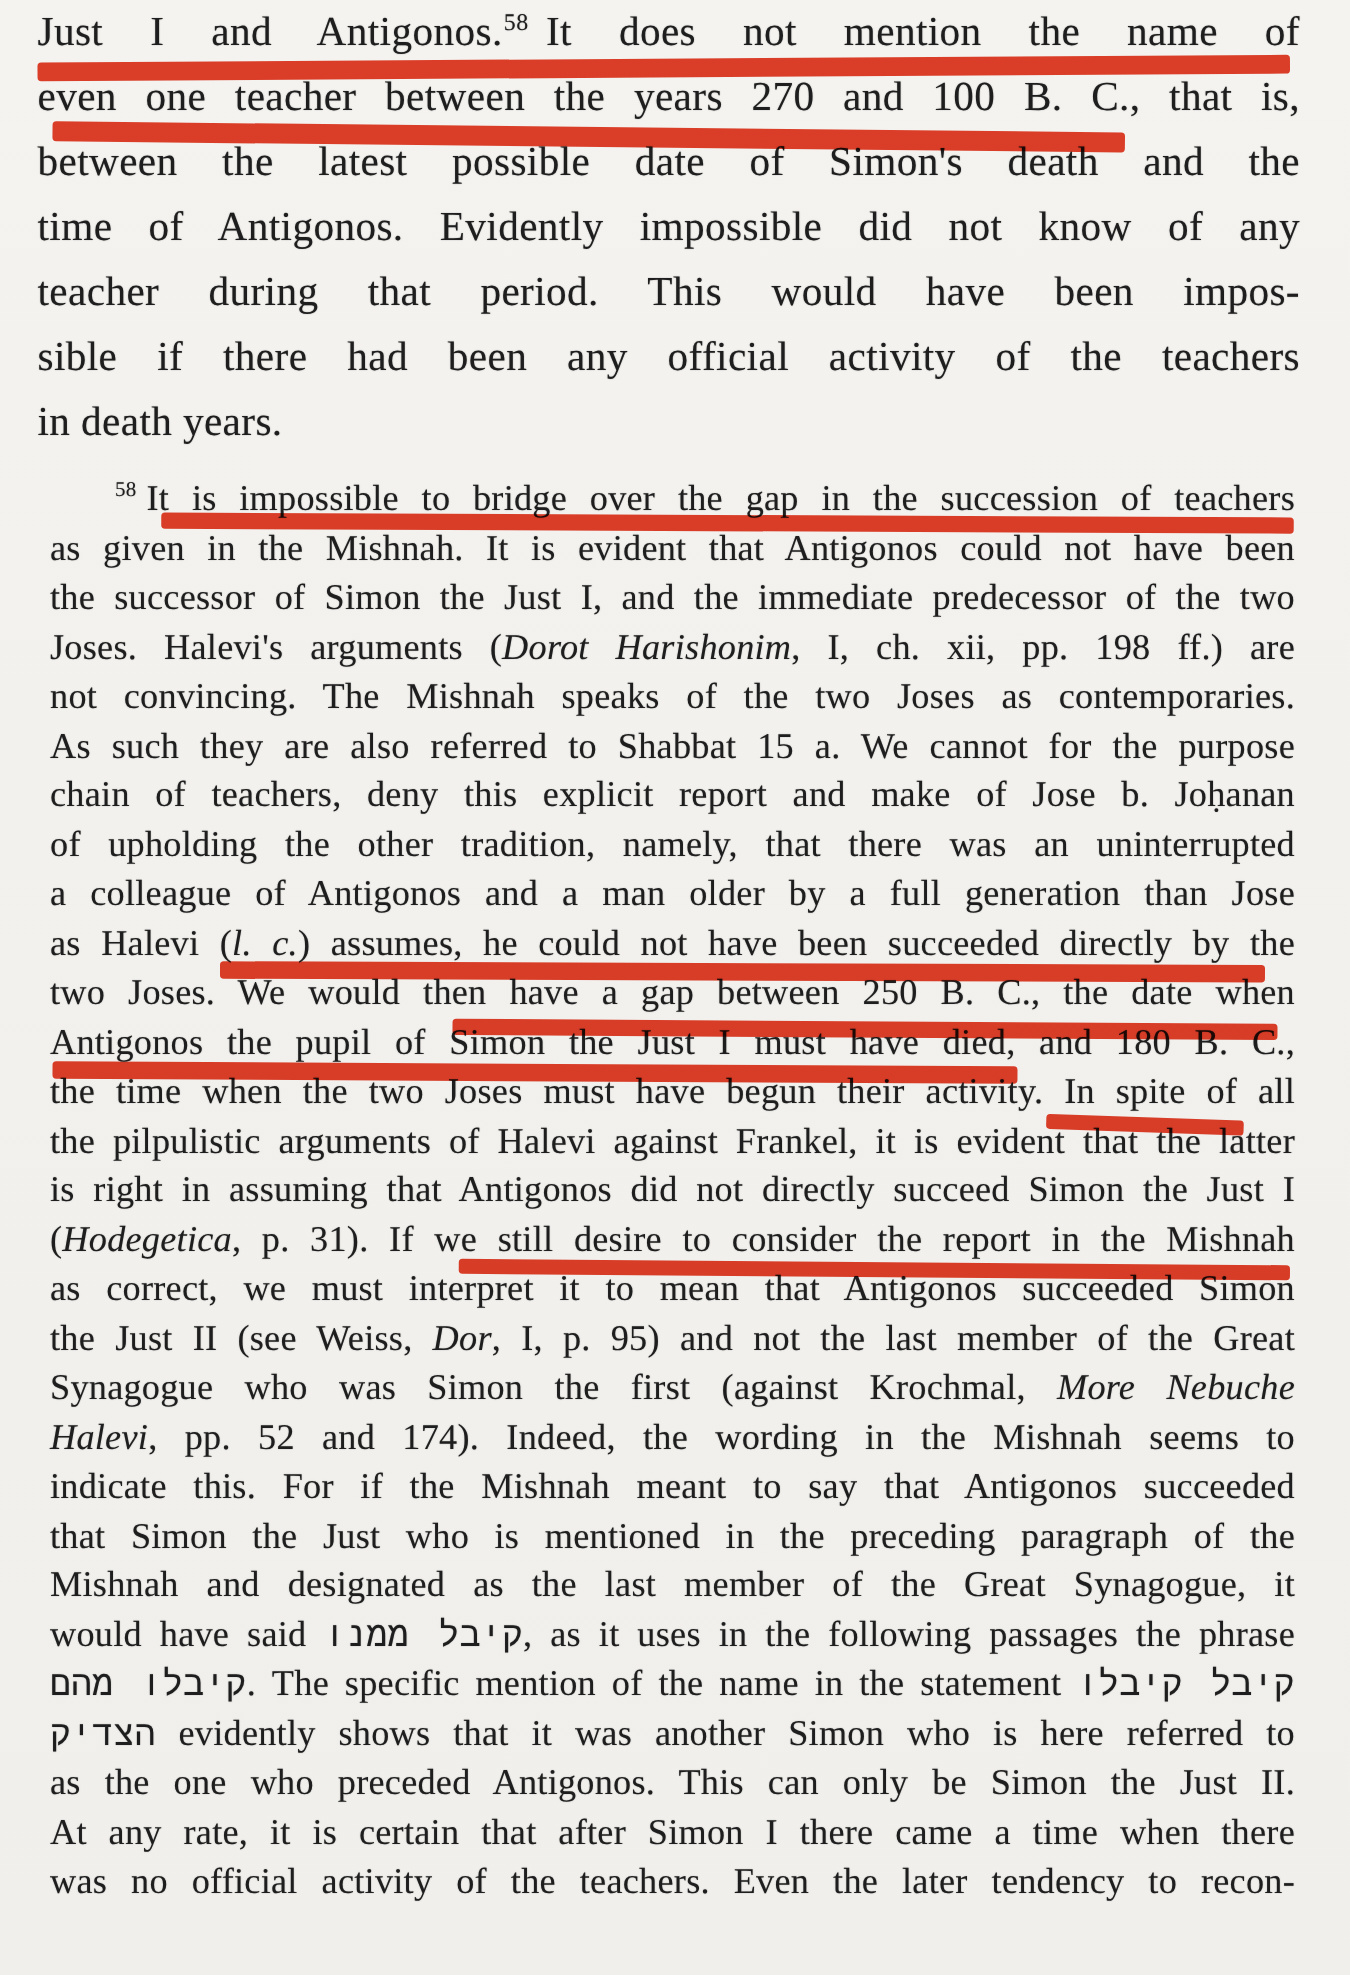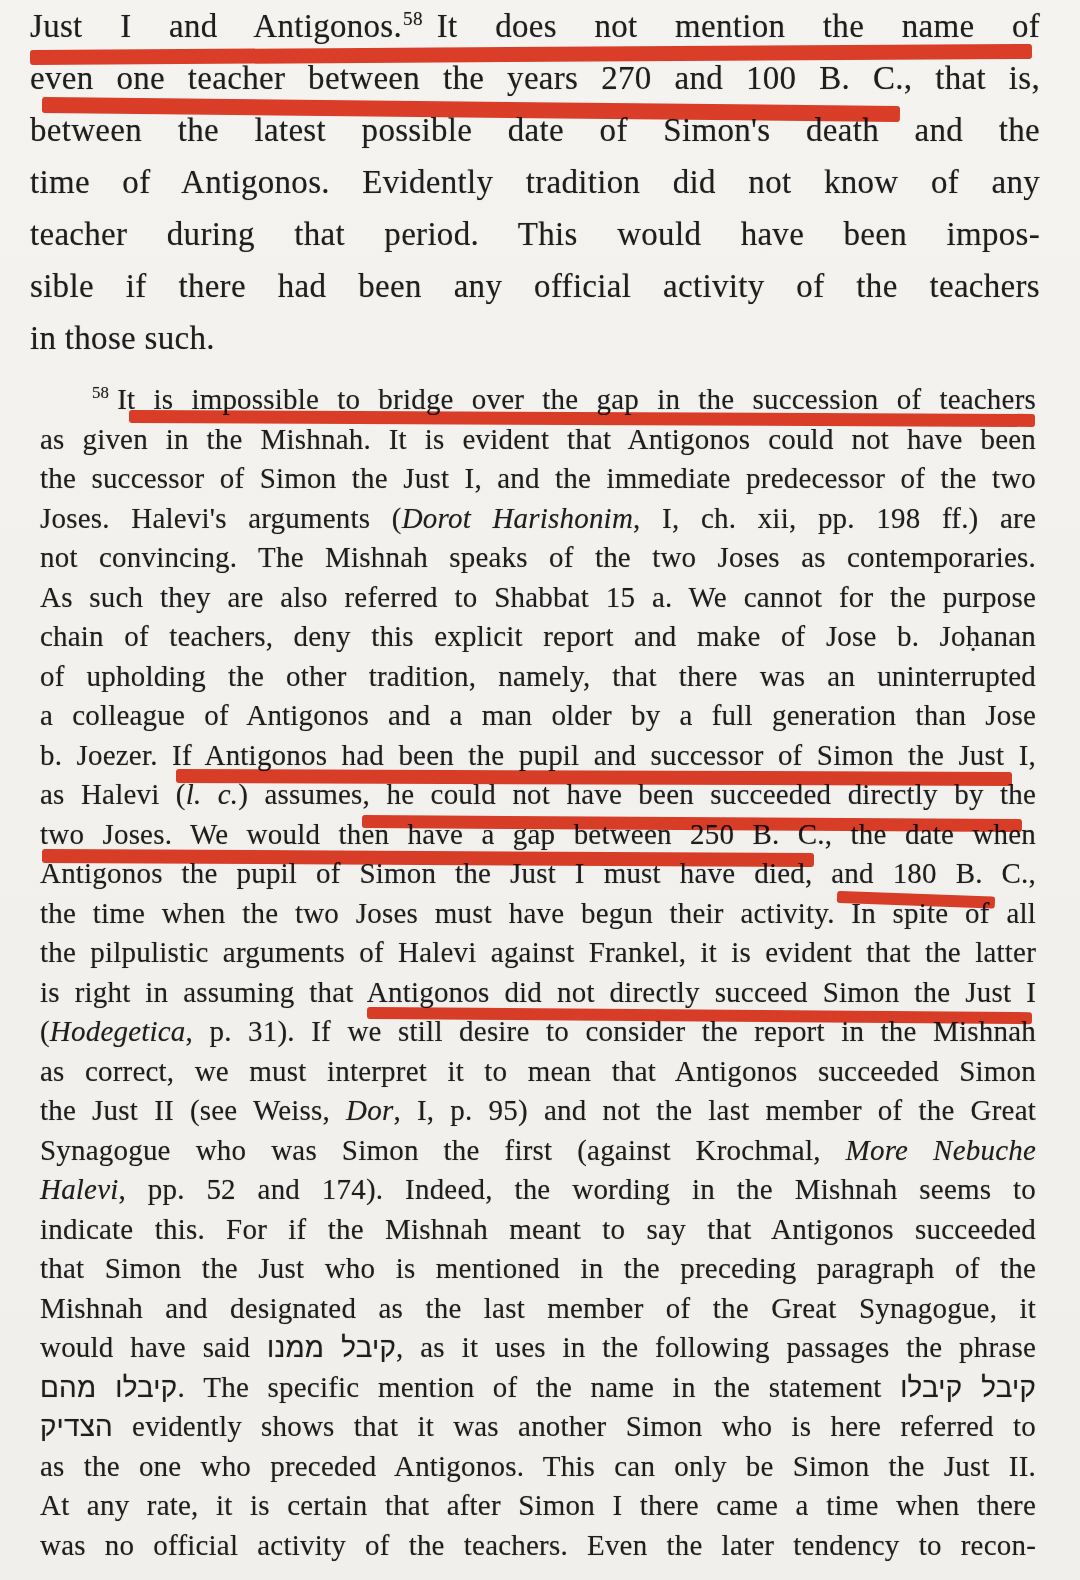--- a/index.html
+++ b/index.html
@@ -41,21 +41,21 @@
     text-shadow:0 0 1px rgba(30,30,30,.4);
   }
   .fline.indent{padding-left:52px;}
   sup.ref{
     font-size:.58em;line-height:0;vertical-align:super;
     margin-right:8px;
   }
   .main-text sup.ref{margin-right:14px;margin-left:1px;}
   i{}
   .he{
-    font-family:Liberation Sans, sans-serif;
+    font-family:Liberation Mono, monospace;
     font-size:.96em;
     direction:rtl;unicode-bidi:isolate;
   }
   
   .redline{
     position:absolute;
     background:#e23119;
     opacity:.93;
     border-radius:3px;
     mix-blend-mode:multiply;
@@ -64,37 +64,36 @@
 </style>
 </head>
 <body>
 
 <div class="page">
 
   <div class="main-text">
     <div class="mline"><span>Just I and Antigonos.</span><sup class="ref">58</sup><span>It does not mention the name of</span></div>
     <div class="mline">even one teacher between the years 270 and 100 B. C., that is,</div>
     <div class="mline">between the latest possible date of Simon's death and the</div>
-    <div class="mline">time of Antigonos.  Evidently tradition did not know of any</div>
+    <div class="mline">time of Antigonos.  Evidently impossible did not know of any</div>
     <div class="mline">teacher during that period.  This would have been impos-</div>
     <div class="mline">sible if there had been any official activity of the teachers</div>
-    <div class="mline last">in those such.</div>
+    <div class="mline last">in death years.</div>
   </div>
 
   <div class="footnote-text">
     <div class="fline indent"><sup class="ref">58</sup><span>It is impossible to bridge over the gap in the succession of teachers</span></div>
     <div class="fline">as given in the Mishnah.  It is evident that Antigonos could not have been</div>
     <div class="fline">the successor of Simon the Just I, and the immediate predecessor of the two</div>
     <div class="fline"><span>Joses.  Halevi's arguments (</span><i>Dorot Harishonim</i><span>, I, ch. xii, pp. 198 ff.) are</span></div>
     <div class="fline">not convincing.  The Mishnah speaks of the two Joses as contemporaries.</div>
     <div class="fline">As such they are also referred to Shabbat 15 a.  We cannot for the purpose</div>
     <div class="fline">chain of teachers, deny this explicit report and make of Jose b. Joḥanan</div>
     <div class="fline">of upholding the other tradition, namely, that there was an uninterrupted</div>
     <div class="fline">a colleague of Antigonos and a man older by a full generation than Jose</div>
-    <div class="fline">b. Joezer.  If Antigonos had been the pupil and successor of Simon the Just I,</div>
     <div class="fline"><span>as Halevi (</span><i>l. c.</i><span>) assumes, he could not have been succeeded directly by the</span></div>
     <div class="fline">two Joses.  We would then have a gap between 250 B. C., the date when</div>
     <div class="fline">Antigonos the pupil of Simon the Just I must have died, and 180 B. C.,</div>
     <div class="fline">the time when the two Joses must have begun their activity.  In spite of all</div>
     <div class="fline">the pilpulistic arguments of Halevi against Frankel, it is evident that the latter</div>
     <div class="fline">is right in assuming that Antigonos did not directly succeed Simon the Just I</div>
     <div class="fline"><span>(</span><i>Hodegetica</i><span>, p. 31).  If we still desire to consider the report in the Mishnah</span></div>
     <div class="fline">as correct, we must interpret it to mean that Antigonos succeeded Simon</div>
     <div class="fline"><span>the Just II (see Weiss, </span><i>Dor</i><span>, I, p. 95) and not the last member of the Great</span></div>
     <div class="fline"><span>Synagogue who was Simon the first (against Krochmal, </span><i>More Nebuche</i></div>

